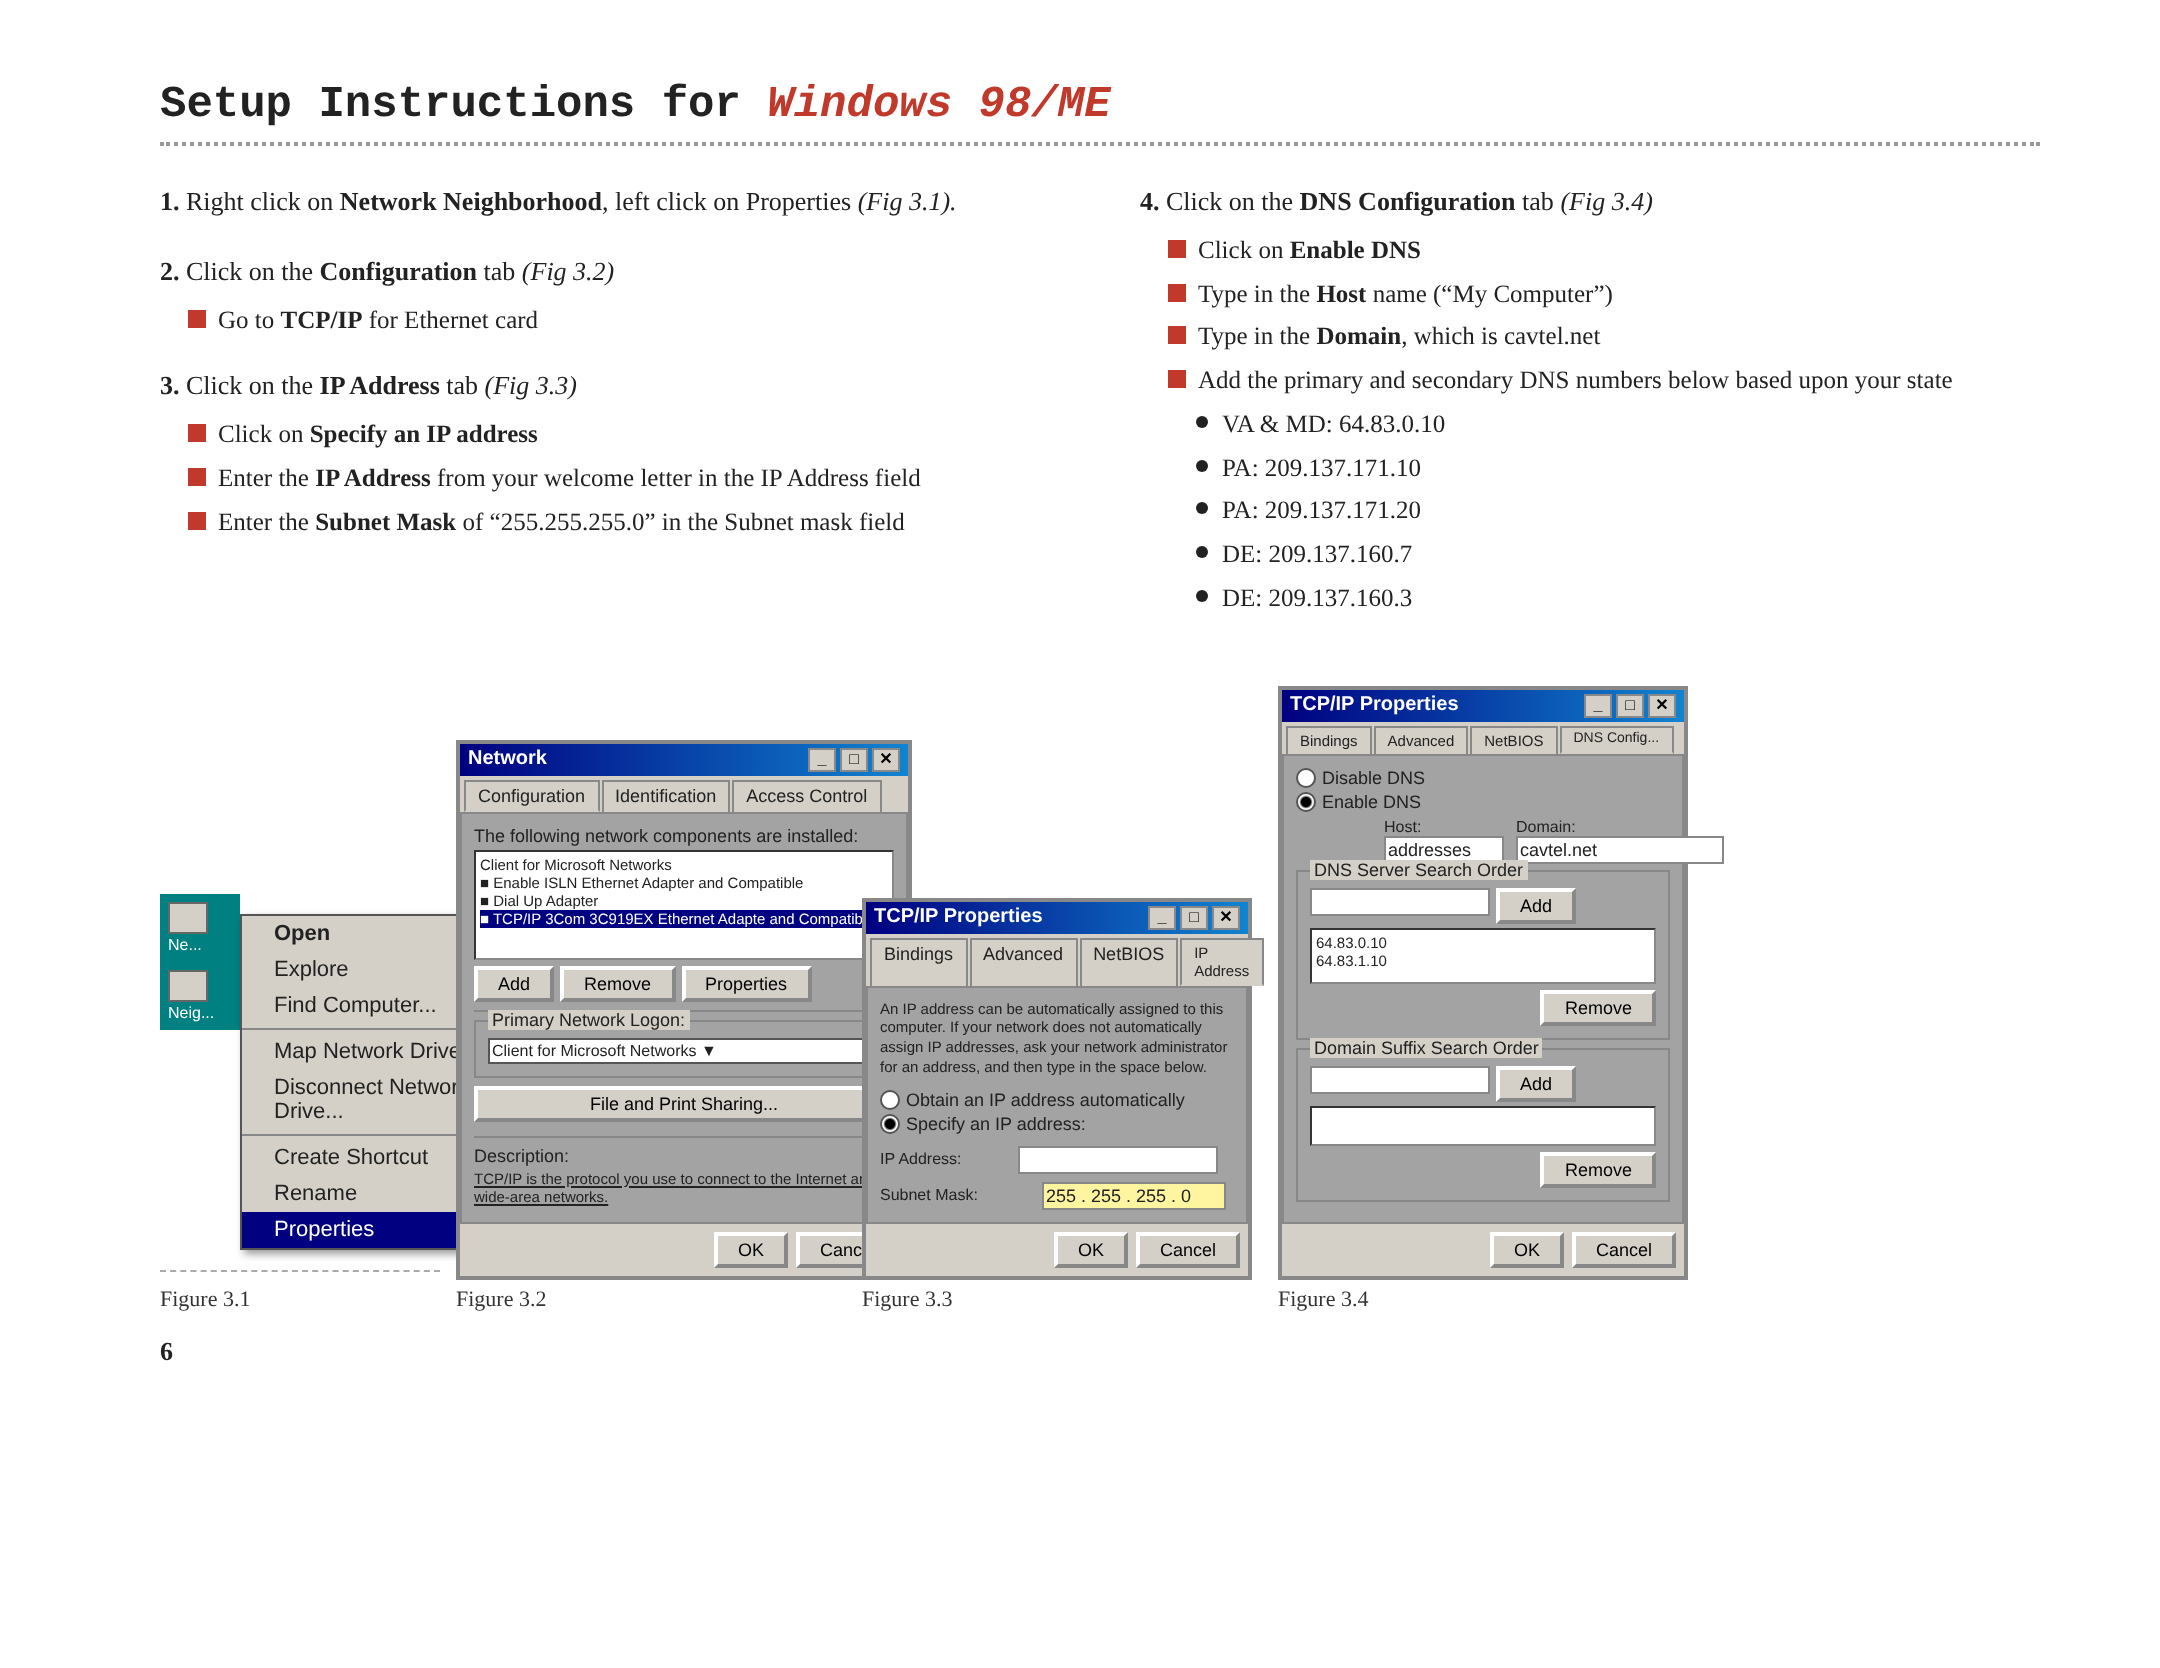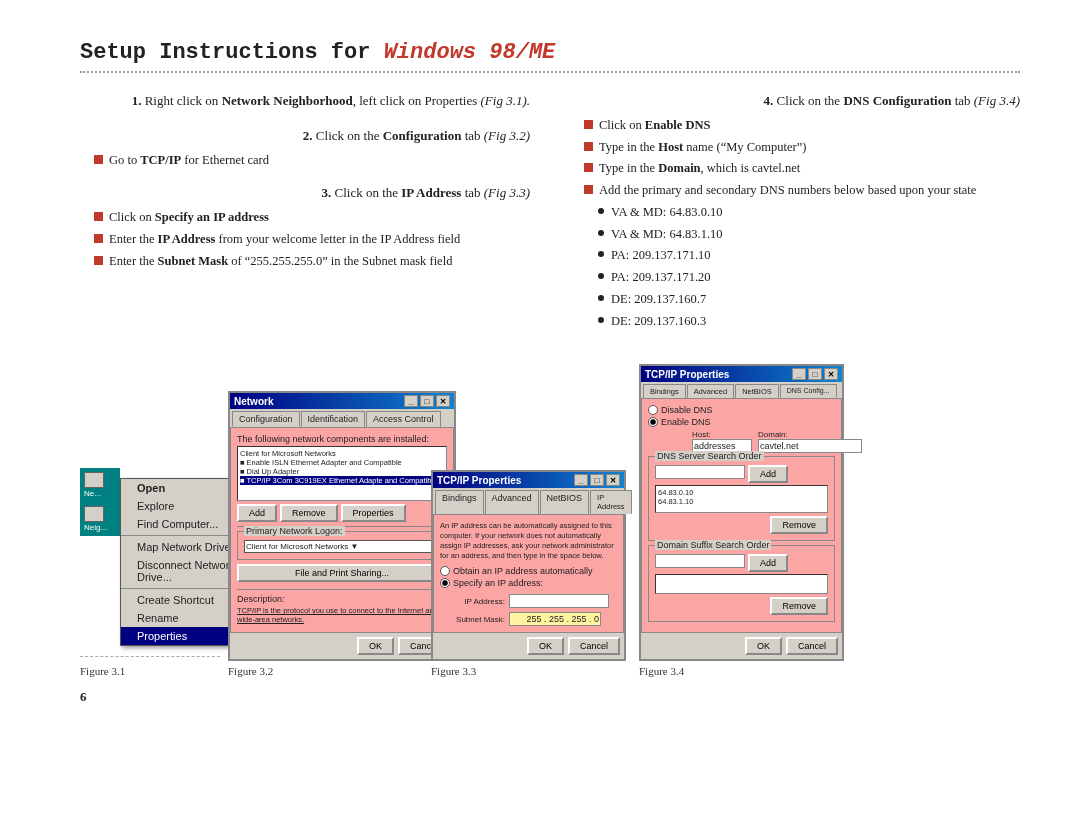--- a/index.html
+++ b/index.html
@@ -34,21 +34,20 @@
     .right-col {
       flex: 1;
     }
     .instruction-block {
       margin-bottom: 14px;
     }
     .instruction-block p {
       font-size: 13px;
       line-height: 1.6;
       margin-bottom: 4px;
-      text-align: right;
     }
     .instruction-block .step-num {
       font-weight: bold;
     }
     .sub-item {
       display: flex;
       align-items: flex-start;
       margin-left: 14px;
       margin-bottom: 3px;
       font-size: 12.5px;
@@ -148,21 +147,21 @@
       font-size: 9px;
     }
     .win-tab.active {
       background: #d4d0c8;
       border-bottom: 1px solid #d4d0c8;
       position: relative;
       z-index: 2;
     }
     .win-panel {
       border: 1px solid #888;
-      background: #fca5a5;
+      background: #a3a3a3;
       padding: 6px;
       font-size: 9px;
     }
     .win-label {
       font-size: 9px;
       margin-bottom: 2px;
     }
     .win-textbox {
       border: 1px solid #888;
       background: white;
@@ -334,24 +333,20 @@
         <span class="red-square"></span>
         <span>Type in the <b>Domain</b>, which is cavtel.net</span>
       </div>
       <div class="sub-item">
         <span class="red-square"></span>
         <span>Add the primary and secondary DNS numbers below based upon your state</span>
       </div>
       <div class="sub-item" style="margin-left:28px;">
         <span class="bullet"></span>
         <span>VA &amp; MD: 64.83.0.10</span>
-      </div>
-      <div class="sub-item" style="margin-left:28px;">
-        <span class="bullet"></span>
-        <span>VA &amp; MD: 64.83.1.10</span>
       </div>
       <div class="sub-item" style="margin-left:28px;">
         <span class="bullet"></span>
         <span>PA: 209.137.171.10</span>
       </div>
       <div class="sub-item" style="margin-left:28px;">
         <span class="bullet"></span>
         <span>PA: 209.137.171.20</span>
       </div>
       <div class="sub-item" style="margin-left:28px;">
@@ -466,28 +461,28 @@
       <div class="win-panel">
         <div style="font-size:7.5px;margin-bottom:6px;line-height:1.3;">An IP address can be automatically assigned to this computer. If your network does not automatically assign IP addresses, ask your network administrator for an address, and then type in the space below.</div>
         <div class="win-radio-row">
           <span class="win-radio"></span>
           <span>Obtain an IP address automatically</span>
         </div>
         <div class="win-radio-row">
           <span class="win-radio checked"></span>
           <span>Specify an IP address:</span>
         </div>
-        <div style="margin-top:6px;text-align:right;">
+        <div style="margin-top:6px;">
           <div style="display:flex;align-items:center;gap:4px;margin-bottom:4px;">
             <span style="font-size:8px;width:65px;">IP Address:</span>
             <div style="display:flex;gap:2px;">
               <div class="win-textbox" style="width:100px;height:14px;"></div>
             </div>
           </div>
-          <div style="display:flex;align-items:center;gap:4px;">
+          <div style="display:flex;align-items:center;gap:16px;">
             <span style="font-size:8px;width:65px;">Subnet Mask:</span>
             <div class="win-textbox" style="width:92px;background:#fff5a0;font-size:9px;">255 . 255 . 255 . 0</div>
           </div>
         </div>
       </div>
       <div class="win-footer">
         <button class="win-action-btn">OK</button>
         <button class="win-action-btn">Cancel</button>
       </div>
     </div>

